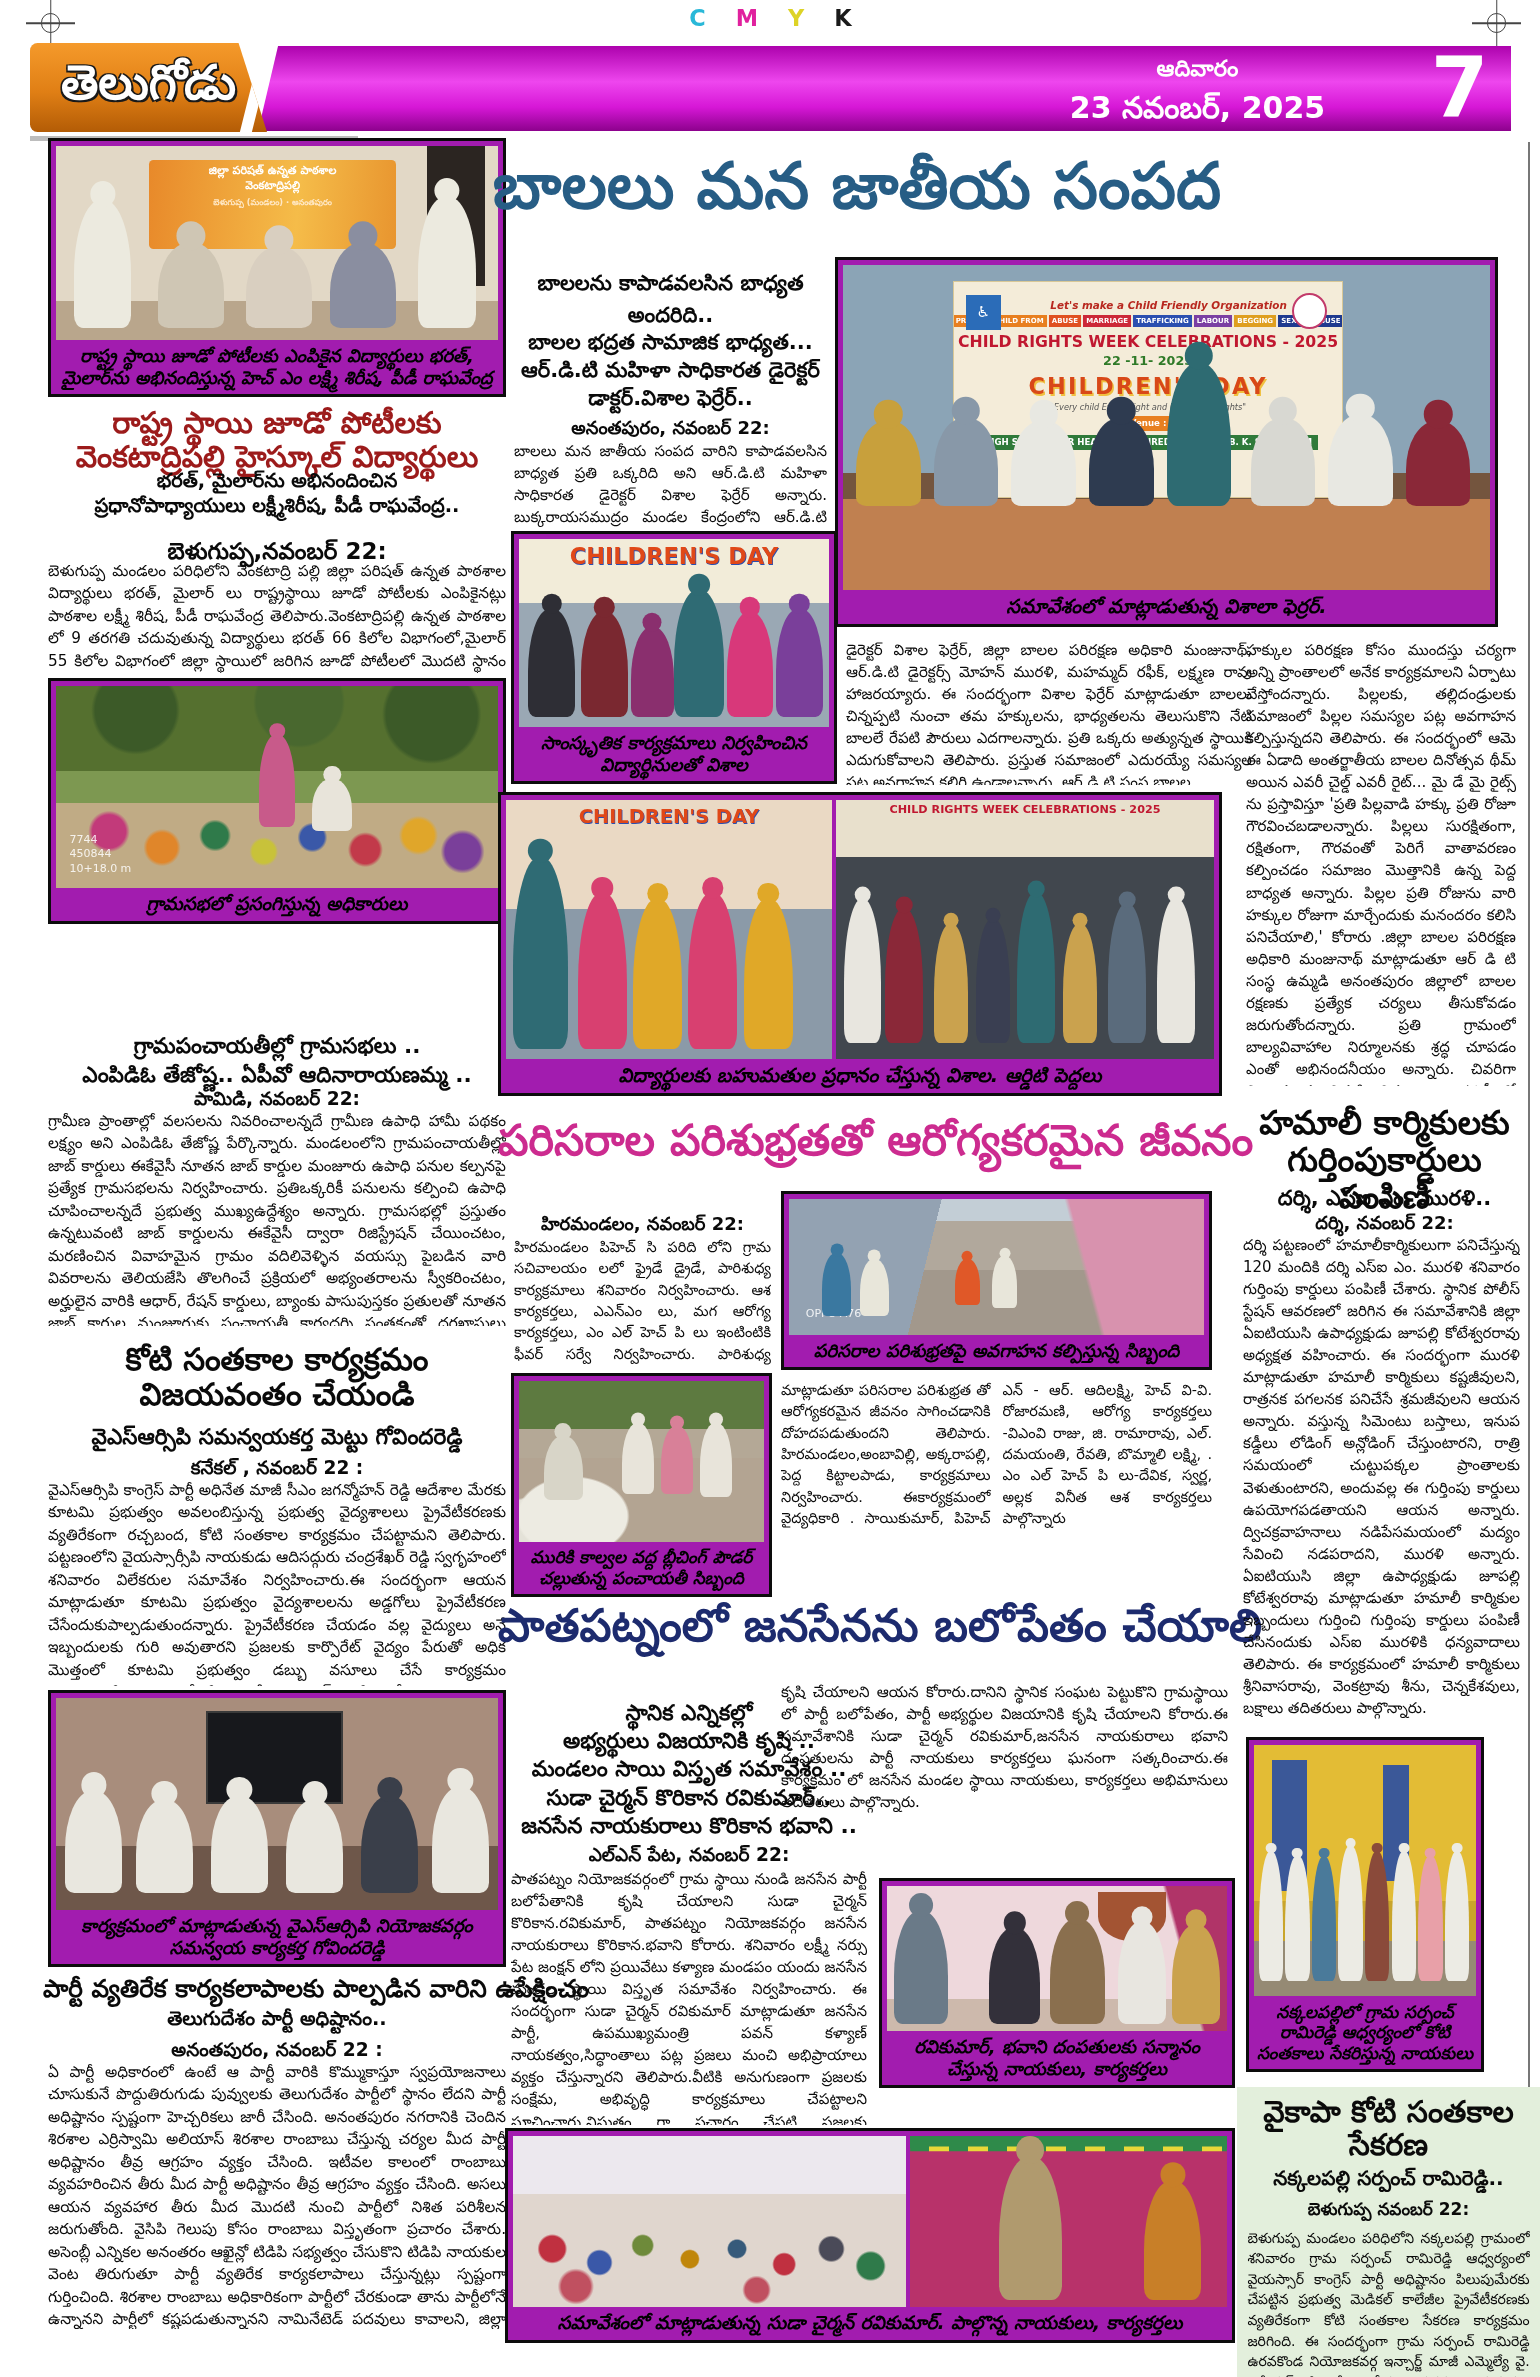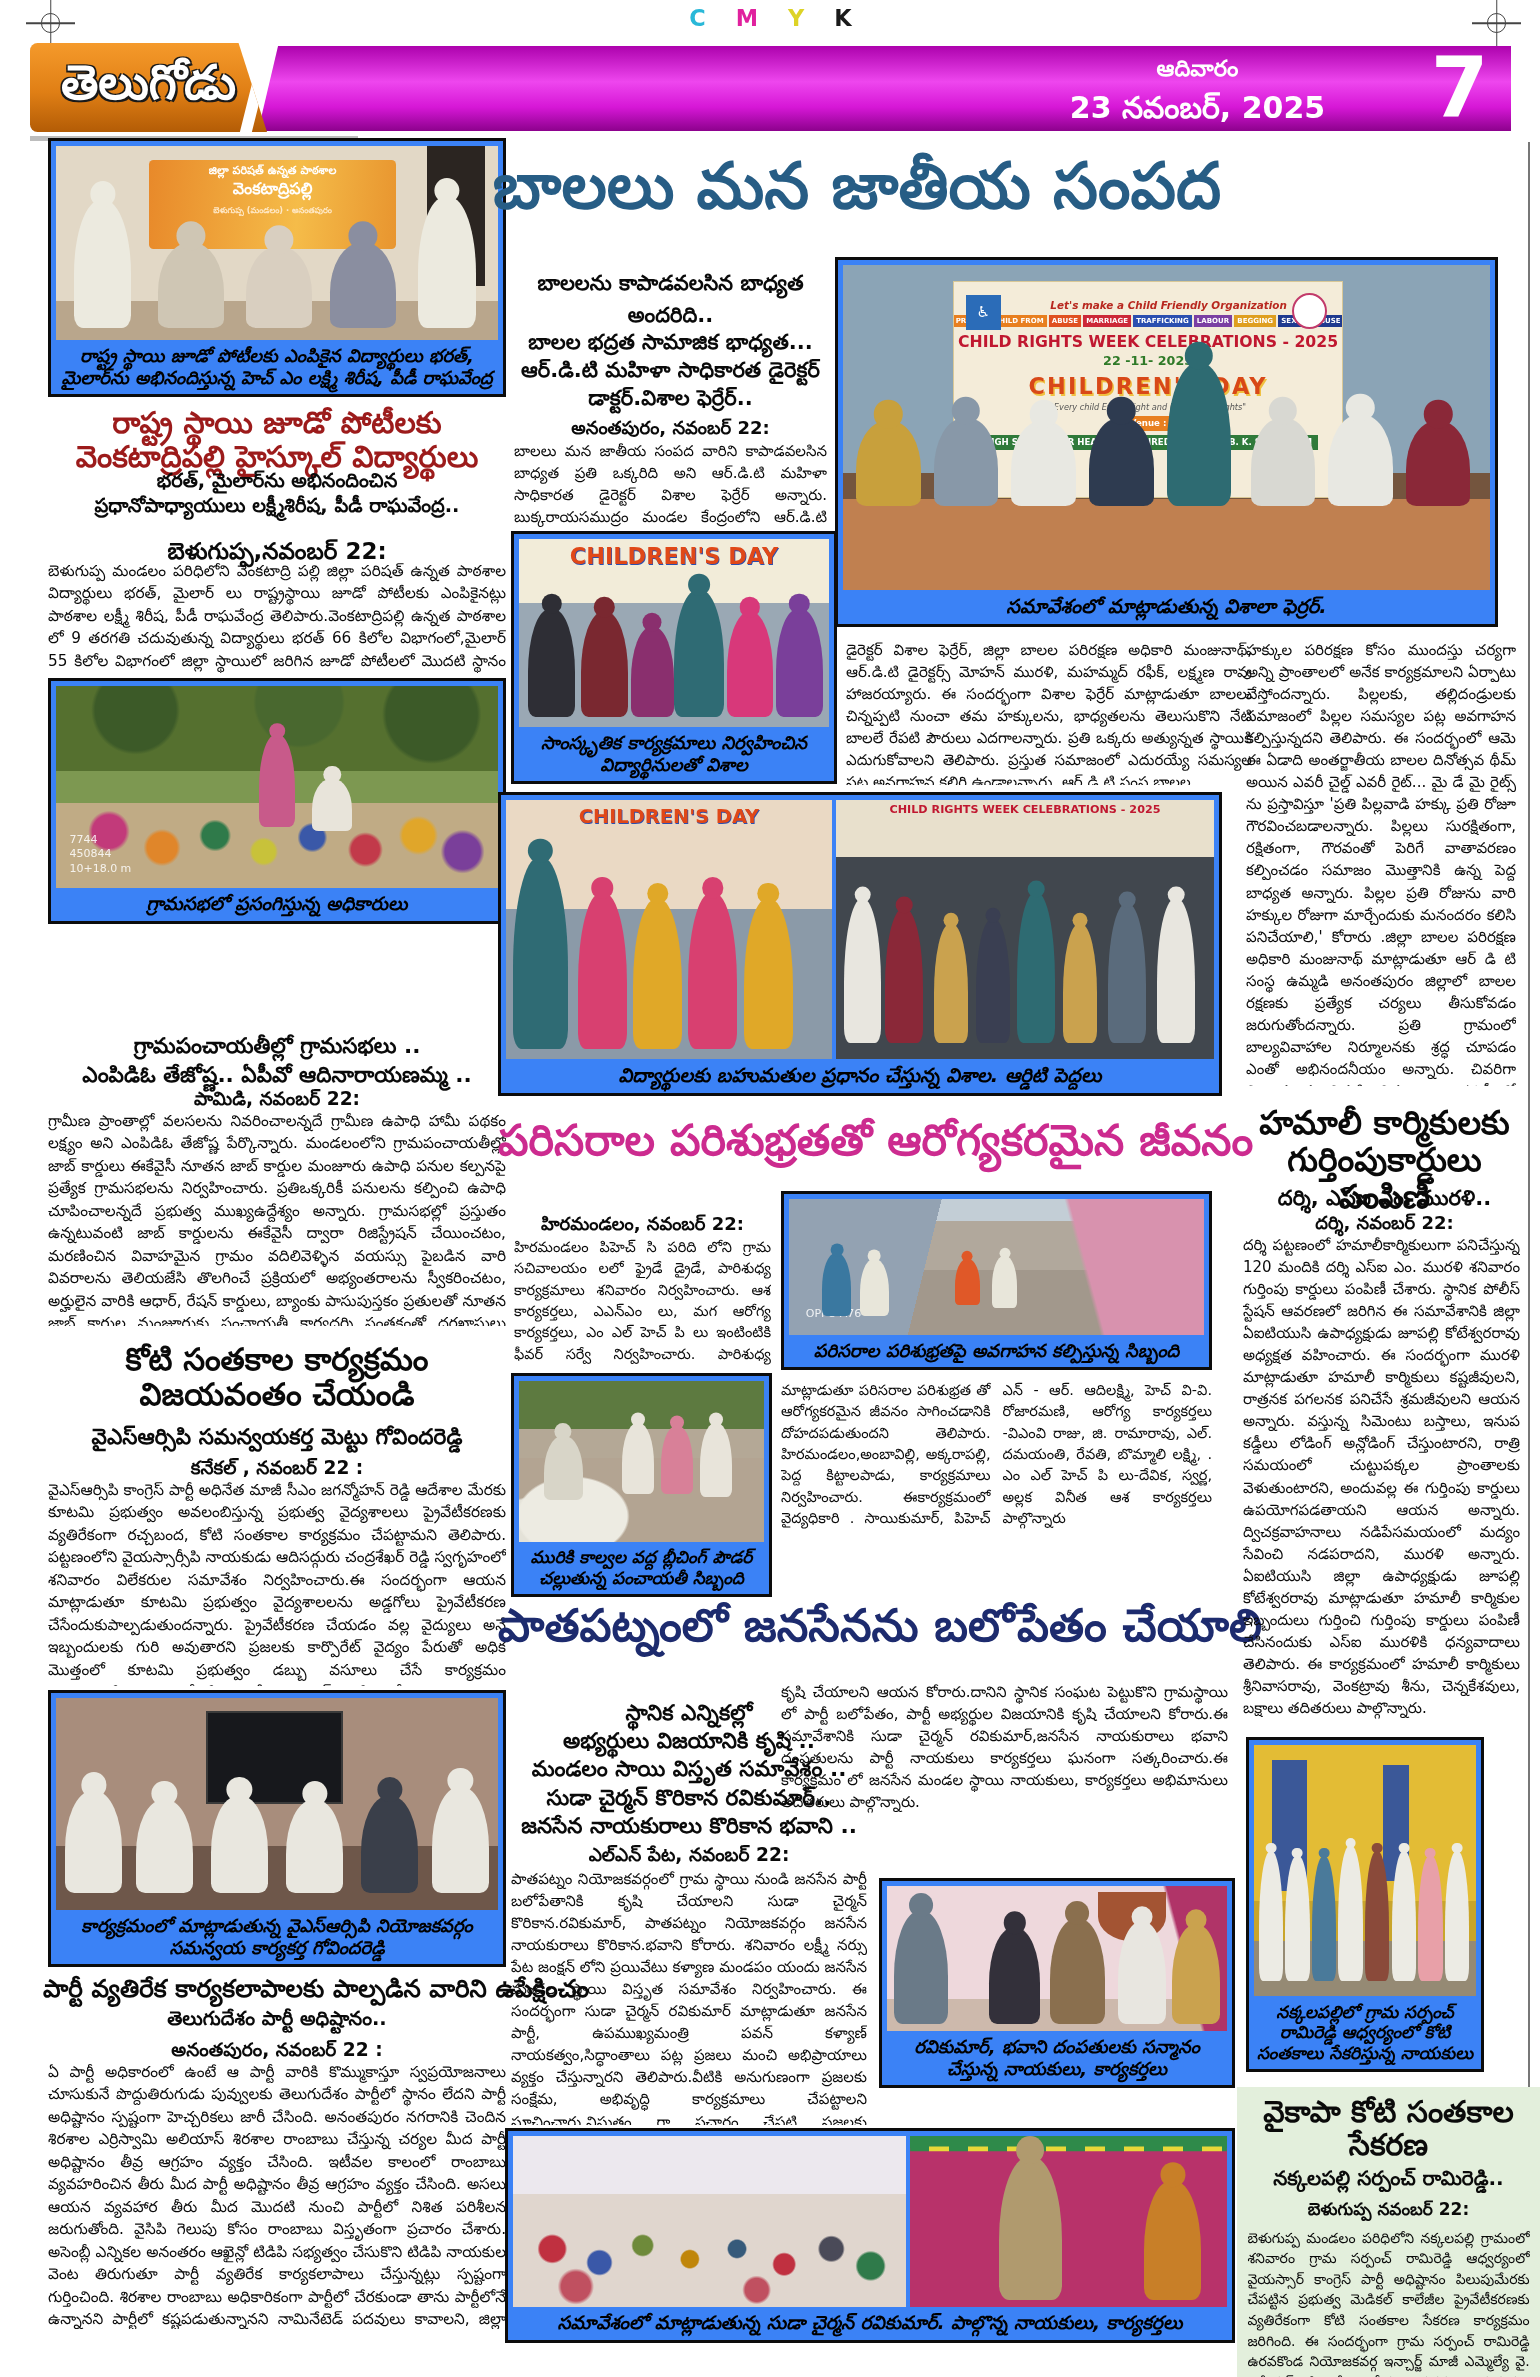--- a/index.html
+++ b/index.html
@@ -25,21 +25,21 @@
   .mast-dt{font-size:30px;font-weight:bold;margin-top:3px;}
   .mast-page{position:absolute;right:22.4px;top:-6px;font-size:83px;font-weight:bold;color:#fff;}
   .gray-strip{left:30px;top:136px;width:328px;height:5.2px;background:#bdbdbd;}
   
   .headline{font-weight:bold;text-align:center;line-height:1.12;}
   .deck{font-weight:bold;text-align:center;line-height:1.35;}
   .dateline{font-weight:bold;text-align:center;}
   .btxt{font-size:16px;line-height:1.47;text-align:justify;overflow:hidden;}
   .two-col{column-count:2;column-gap:12px;}
   
-  .pframe{border:3px solid #0c0c0c;background:#3b82f6;padding:5.2px;display:flex;flex-direction:column;}
+  .pframe{border:3px solid #0c0c0c;background:#a21caf;padding:5.2px;display:flex;flex-direction:column;}
   .photo{flex:1;position:relative;overflow:hidden;}
   .pcap{font-weight:bold;text-align:center;font-size:18.6px;line-height:1.22;padding-top:5.2px;color:#000;font-style:italic;}
   .fig{position:absolute;border-radius:46% 46% 16% 16%/58% 58% 10% 10%;}
   .fig::before{content:"";position:absolute;left:50%;top:0;transform:translate(-50%,-75%);
      width:44%;aspect-ratio:1/1;border-radius:50%;background:inherit;}
   .vrule{width:1.5px;background:#555;}
   
   .p-judo{background:linear-gradient(180deg,#e2d8c6 0 80%,#b9a68c 80% 100%);}
   .school-banner{position:absolute;left:21%;top:7%;width:56%;height:44%;
      background:linear-gradient(95deg,#e8892a,#f5bc49 60%,#e8952f);border-radius:4.5px;
@@ -136,21 +136,21 @@
     <div class="slash"></div>
     <div class="mast-title">తెలుగోడు</div>
   </div>
   <div class="abs gray-strip"></div>
   <div class="abs vrule" style="left:1528px;top:142px;height:2231px;background:#777;"></div>
 
   <div class="abs pframe" style="left:48px;top:138px;width:458px;height:259px;">
     <div class="photo p-judo">
       <div class="school-banner">
         <div style="font-size:11.2px;">జిల్లా పరిషత్ ఉన్నత పాఠశాల</div>
-        <div style="font-size:16px;">వెంకటాద్రిపల్లి</div>
+        <div style="font-size:11px;">వెంకటాద్రిపల్లి</div>
         <div style="font-size:8.2px;margin-top:3px;color:#ffe9c8;">బెళుగుప్ప (మండలం)  ·  అనంతపురం</div>
       </div>
       <div class="door-dark"></div>
       <div class="fig" style="--c:#eceadf;background:#eceadf;left:4%;bottom:6%;width:13%;height:66%;"></div>
       <div class="fig" style="--c:#cfc6b4;background:#cfc6b4;left:23%;bottom:6%;width:15%;height:44%;"></div>
       <div class="fig" style="--c:#d9cfc0;background:#d9cfc0;left:43%;bottom:6%;width:15%;height:42%;"></div>
       <div class="fig" style="--c:#8a8ea0;background:#8a8ea0;left:62%;bottom:6%;width:15%;height:44%;"></div>
       <div class="fig" style="--c:#eceadf;background:#eceadf;left:82%;bottom:6%;width:13%;height:68%;"></div>
     </div>
     <div class="pcap" style="font-size:18px;">రాష్ట్ర స్థాయి జూడో పోటీలకు ఎంపికైన విద్యార్థులు భరత్, మైలార్‌ను అభినందిస్తున్న హెచ్ ఎం లక్ష్మి శిరీష, పీడీ రాఘవేంద్ర</div>

